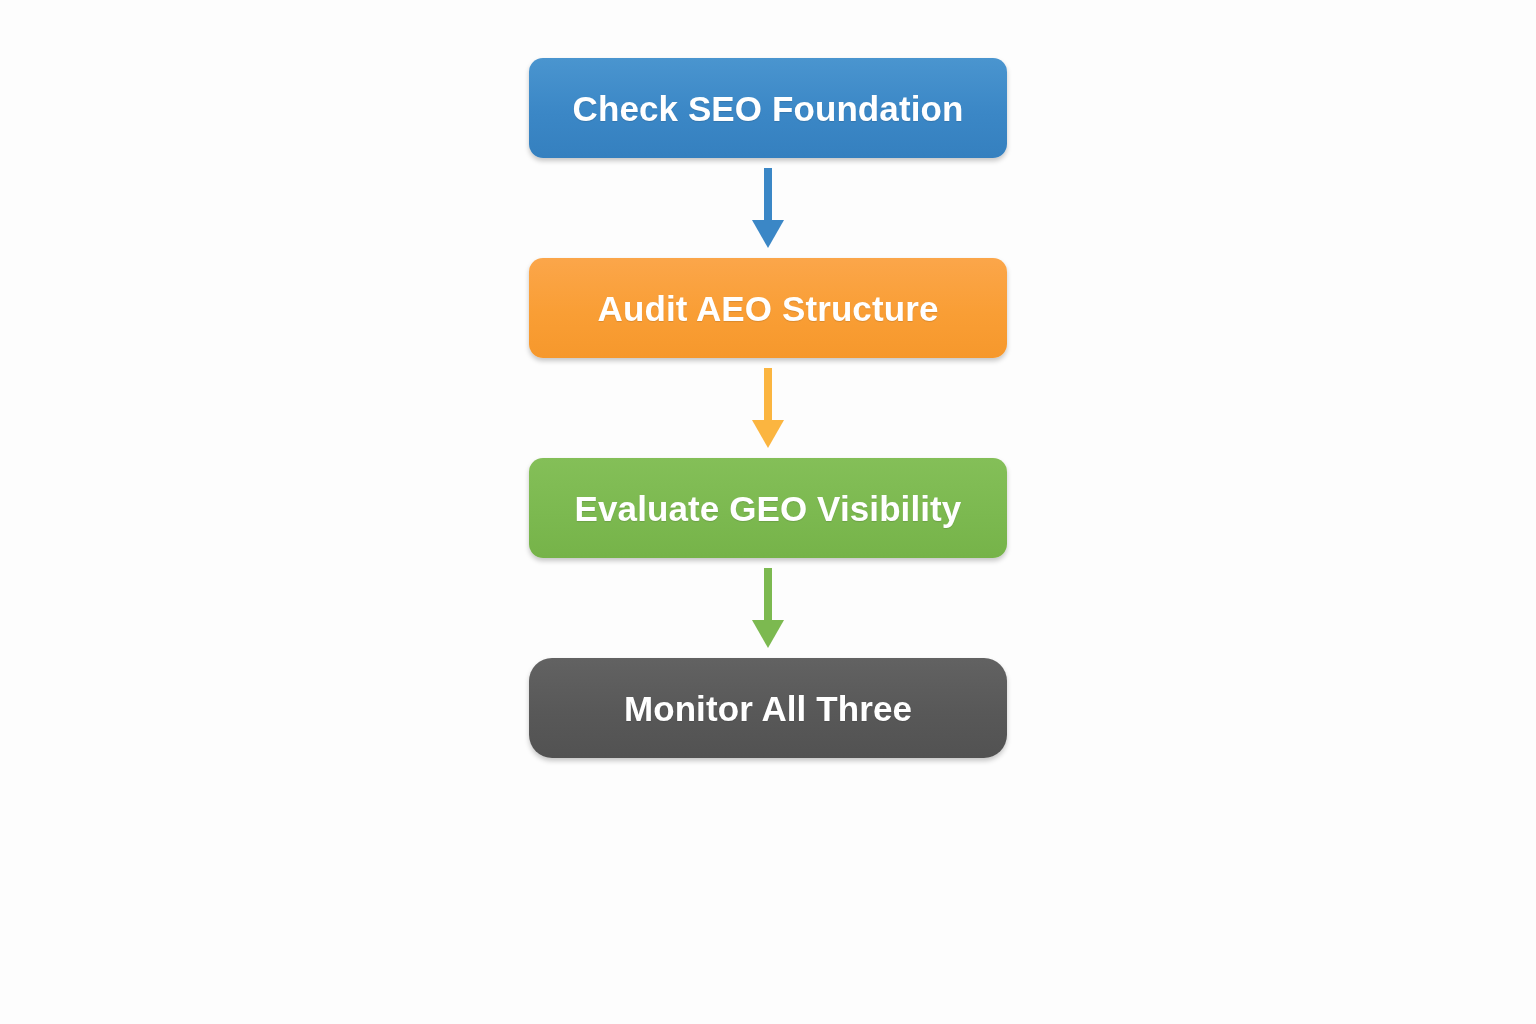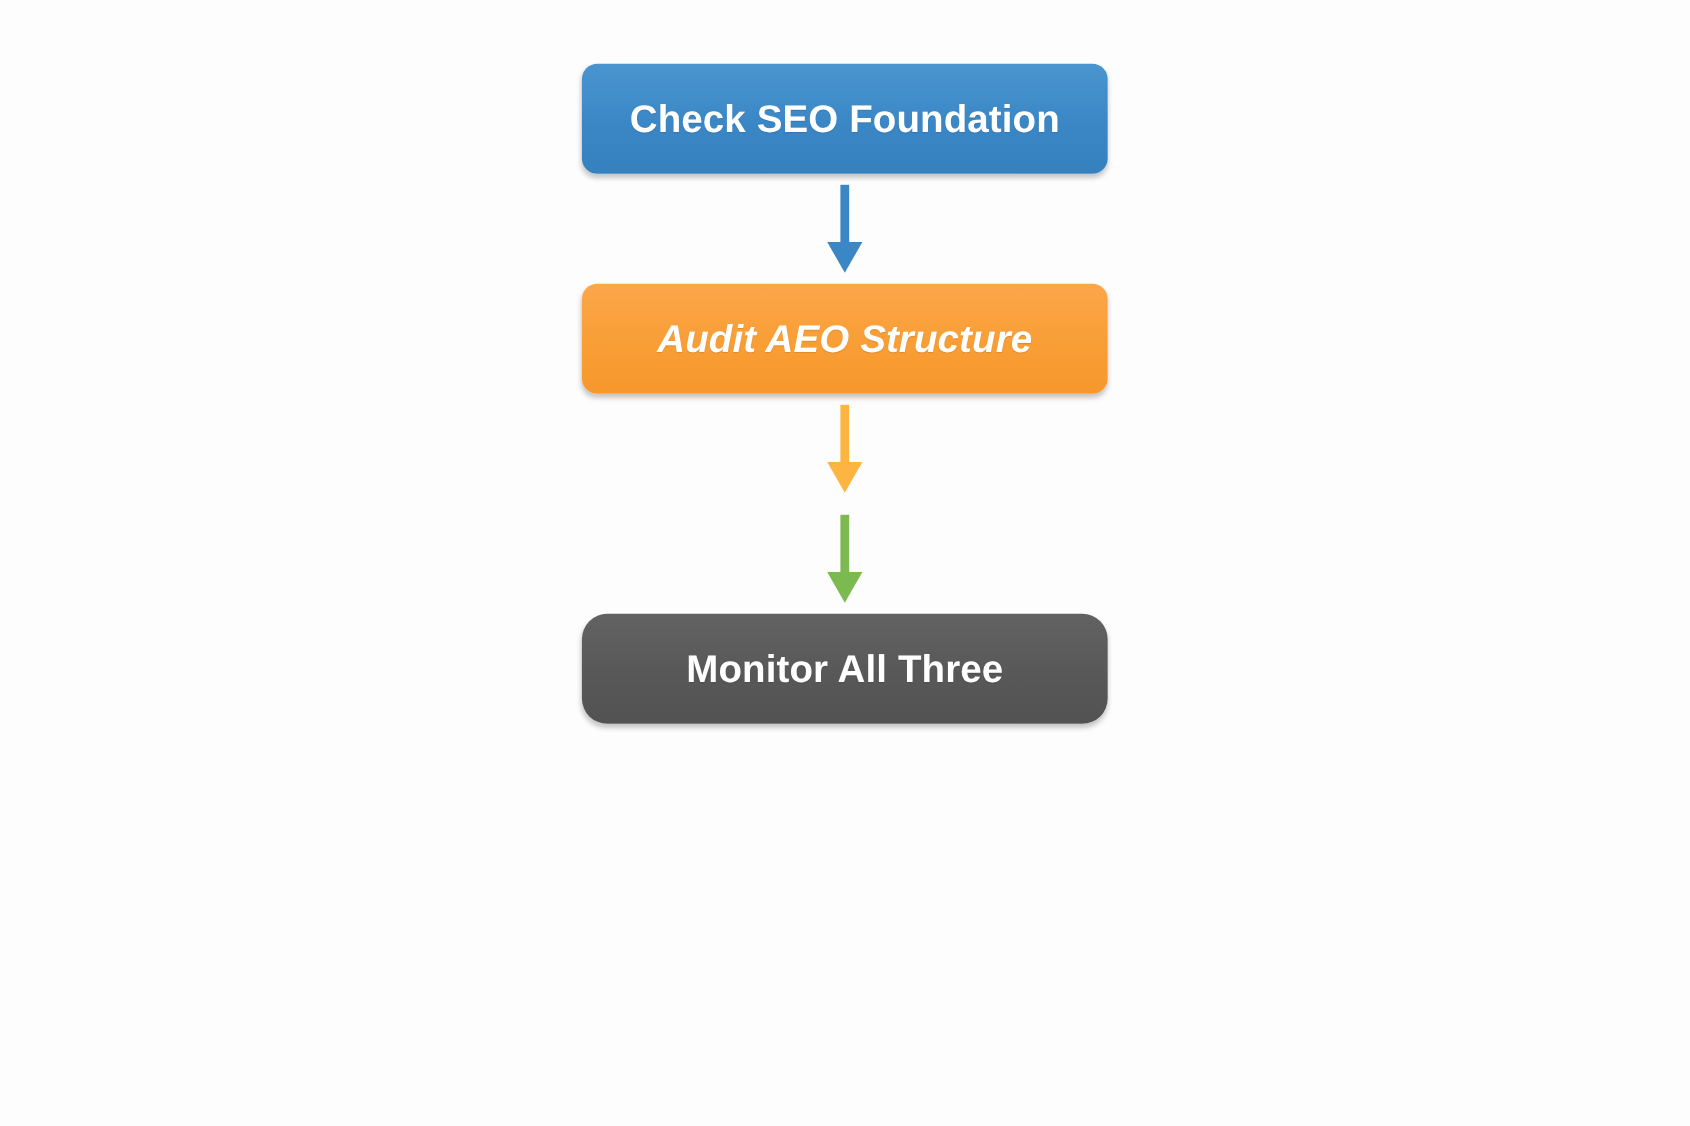--- a/index.html
+++ b/index.html
@@ -49,21 +49,21 @@
     font-weight: bold;
     font-size: 35px;
     letter-spacing: 0.1px;
     line-height: 1;
     text-align: center;
     white-space: nowrap;
     text-shadow: 0 1px 1px rgba(0,0,0,0.12);
   }
 
   .node-blue   { background: linear-gradient(180deg, #4a95cf 0%, #3b87c6 55%, #3580bf 100%); }
-  .node-orange { background: linear-gradient(180deg, #fba64a 0%, #f99e35 55%, #f6982c 100%); font-style: italic; }
+  .node-orange { background: linear-gradient(180deg, #fba64a 0%, #f99e35 55%, #f6982c 100%); }
   .node-green  { background: linear-gradient(180deg, #84bf58 0%, #7cb950 55%, #76b349 100%); }
   .node-gray   { background: linear-gradient(180deg, #626262 0%, #585858 55%, #525252 100%); border-radius: 23px; }
 
   .connector {
     height: 100px;
     width: 60px;
     display: flex;
     align-items: center;
     justify-content: center;
   }
@@ -98,20 +98,23 @@
 
     <div class="connector">
       <svg width="40" height="84" viewBox="0 0 40 84" aria-hidden="true">
         <g>
           <rect x="16" y="2" width="8" height="54" fill="#fbb540"></rect>
           <polygon points="4,54 36,54 20,82" fill="#fbb540"></polygon>
         </g>
       </svg>
     </div>
 
+    <div class="node node-green">
+      <span class="node-label">Evaluate GEO Visibility</span>
+    </div>
 
     <div class="connector">
       <svg width="40" height="84" viewBox="0 0 40 84" aria-hidden="true">
         <g>
           <rect x="16" y="2" width="8" height="54" fill="#7cb950"></rect>
           <polygon points="4,54 36,54 20,82" fill="#7cb950"></polygon>
         </g>
       </svg>
     </div>
 

